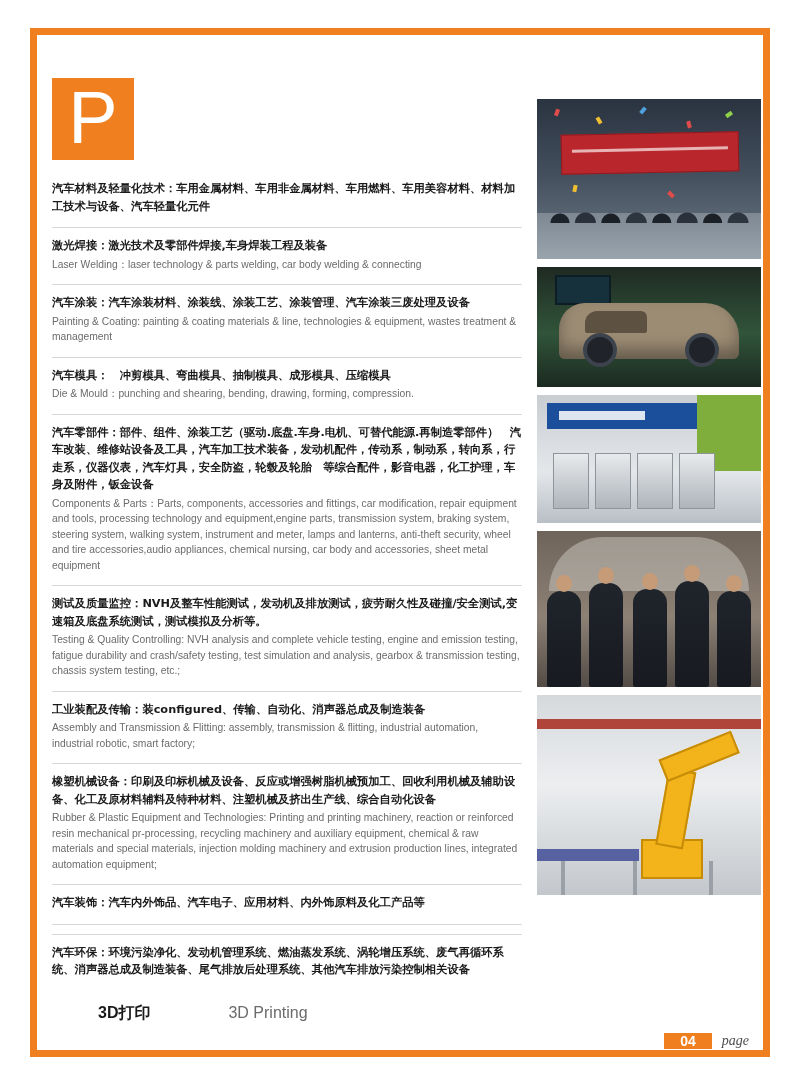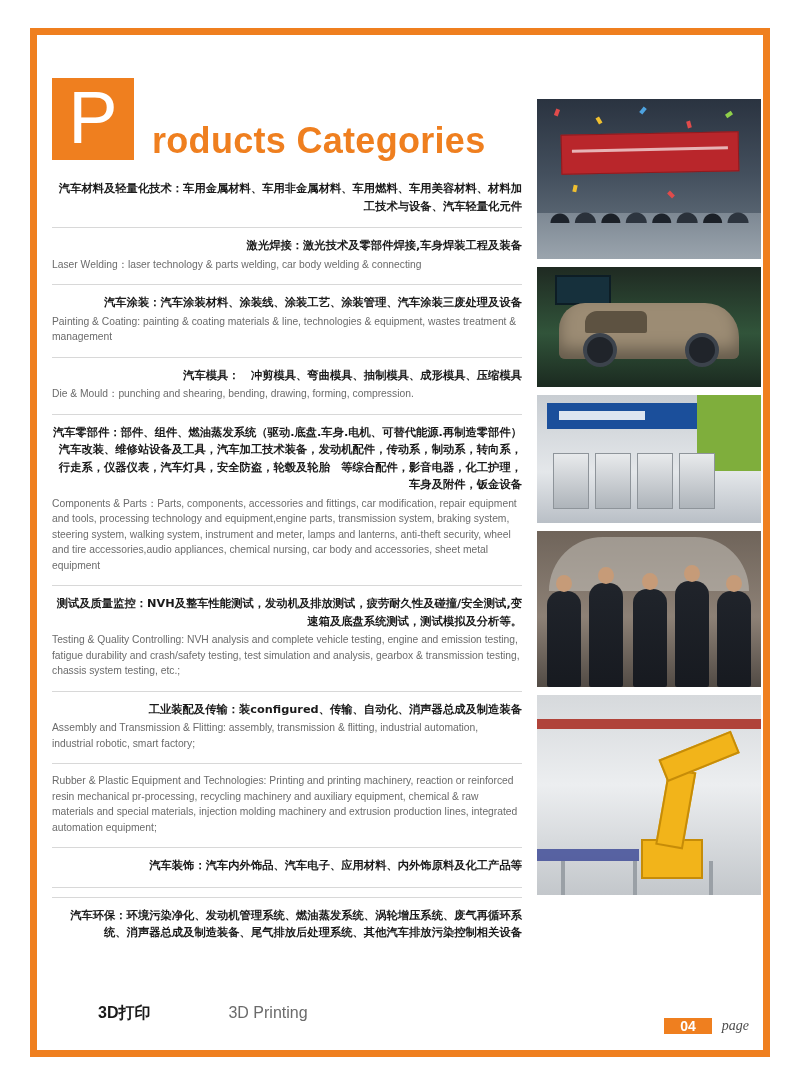--- a/index.html
+++ b/index.html
@@ -105,21 +105,20 @@
   .entry {
     margin-bottom: 12px;
   }
   .entry .cn {
     font-size: 11.3px;
     line-height: 17.5px;
     color: #1a1a1a;
     font-family: "DejaVu Sans", sans-serif;
     font-weight: bold;
     margin: 0 0 2px 0;
-    text-align: right;
   }
   .entry .en {
     font-size: 10.3px;
     line-height: 15.5px;
     color: #6b6b6b;
     font-family: "Liberation Sans", sans-serif;
     margin: 0;
   }
   .divider {
     border: 0;
@@ -275,24 +274,24 @@
     background: #2e3b8f; opacity: .75;
   }
   .ph5 .stanchion {
     position: absolute; bottom: 0; width: 4px; height: 34px; background: #9aa0a6;
   }
 
   
   .footer {
     position: absolute;
     right: 37px;
-    bottom: 46px;
+    bottom: 26px;
     height: 26px;
     display: flex;
-    align-items: center;
+    align-items: flex-start;
   }
   .footer .num {
     background: #ef7f1f;
     color: #ffffff;
     font-size: 14px;
     font-weight: bold;
     padding: 0 16px;
     display: flex;
     align-items: center;
     font-family: "Liberation Sans", sans-serif;
@@ -313,21 +312,20 @@
 
 <div class="page">
 
   <div class="edge-top"></div>
   <div class="edge-bottom"></div>
   <div class="edge-left"></div>
   <div class="edge-right"></div>
 
   <div class="header">
     <div class="p-badge">P</div>
-    <div class="header-en">roducts Categories</div>
   </div>
 
   <div class="content">
     <div class="entry">
       <p class="cn">汽车材料及轻量化技术：车用金属材料、车用非金属材料、车用燃料、车用美容材料、材料加工技术与设备、汽车轻量化元件</p>
     </div>
     <hr class="divider">
     <div class="entry">
       <p class="cn">激光焊接：激光技术及零部件焊接,车身焊装工程及装备</p>
       <p class="en">Laser Welding：laser technology &amp; parts welding, car body welding &amp; connecting</p>
@@ -337,35 +335,36 @@
       <p class="cn">汽车涂装：汽车涂装材料、涂装线、涂装工艺、涂装管理、汽车涂装三废处理及设备</p>
       <p class="en">Painting &amp; Coating: painting &amp; coating materials &amp; line, technologies &amp; equipment, wastes treatment &amp; management</p>
     </div>
     <hr class="divider">
     <div class="entry">
       <p class="cn">汽车模具：　冲剪模具、弯曲模具、抽制模具、成形模具、压缩模具</p>
       <p class="en">Die &amp; Mould：punching and shearing, bending, drawing, forming, compression.</p>
     </div>
     <hr class="divider">
     <div class="entry">
-      <p class="cn">汽车零部件：部件、组件、燃油蒸发系统（驱动.底盘.车身.电机、可替代能源.再制造零部件）　汽车改装、维修站设备及工具，汽车加工技术装备，发动机配件，传动系，制动系，转向系，行走系，仪器仪表，汽车灯具，安全防盗，轮毂及轮胎　等综合配件，影音电器，化工护理，车身及附件，钣金设备</p>
+      <p class="cn">汽车零部件：部件、组件、涂装工艺（驱动.底盘.车身.电机、可替代能源.再制造零部件）　汽车改装、维修站设备及工具，汽车加工技术装备，发动机配件，传动系，制动系，转向系，行走系，仪器仪表，汽车灯具，安全防盗，轮毂及轮胎　等综合配件，影音电器，化工护理，车身及附件，钣金设备</p>
       <p class="en">Components &amp; Parts：Parts, components, accessories and fittings, car modification, repair equipment and tools, processing technology and equipment,engine parts, transmission system, braking system, steering system, walking system, instrument and meter, lamps and lanterns, anti-theft security, wheel and tire accessories,audio appliances, chemical nursing, car body and accessories, sheet metal equipment</p>
     </div>
     <hr class="divider">
     <div class="entry">
       <p class="cn">测试及质量监控：NVH及整车性能测试，发动机及排放测试，疲劳耐久性及碰撞/安全测试,变速箱及底盘系统测试，测试模拟及分析等。</p>
       <p class="en">Testing &amp; Quality Controlling: NVH analysis and complete vehicle testing, engine and emission testing, fatigue durability and crash/safety testing, test simulation and analysis, gearbox &amp; transmission testing, chassis system testing, etc.;</p>
     </div>
     <hr class="divider">
     <div class="entry">
       <p class="cn">工业装配及传输：装configured、传输、自动化、消声器总成及制造装备</p>
       <p class="en">Assembly and Transmission &amp; Flitting: assembly, transmission &amp; flitting, industrial automation, industrial robotic, smart factory;</p>
     </div>
     <hr class="divider">
     <div class="entry">
+      <p class="cn">橡塑机械设备：印刷及印标机械及设备、反应或增强树脂机械预加工、回收利用机械及辅助设备、化工及原材料辅料及特种材料、注塑机械及挤出生产线、综合自动化设备</p>
       <p class="en">Rubber &amp; Plastic Equipment and Technologies: Printing and printing machinery, reaction or reinforced resin mechanical pr-processing, recycling machinery and auxiliary equipment, chemical &amp; raw materials and special materials, injection molding machinery and extrusion production lines, integrated automation equipment;</p>
     </div>
     <hr class="divider">
     <div class="entry">
       <p class="cn">汽车装饰：汽车内外饰品、汽车电子、应用材料、内外饰原料及化工产品等</p>
     </div>
     <hr class="divider">
     <hr class="divider">
     <div class="entry">
       <p class="cn">汽车环保：环境污染净化、发动机管理系统、燃油蒸发系统、涡轮增压系统、废气再循环系统、消声器总成及制造装备、尾气排放后处理系统、其他汽车排放污染控制相关设备</p>

